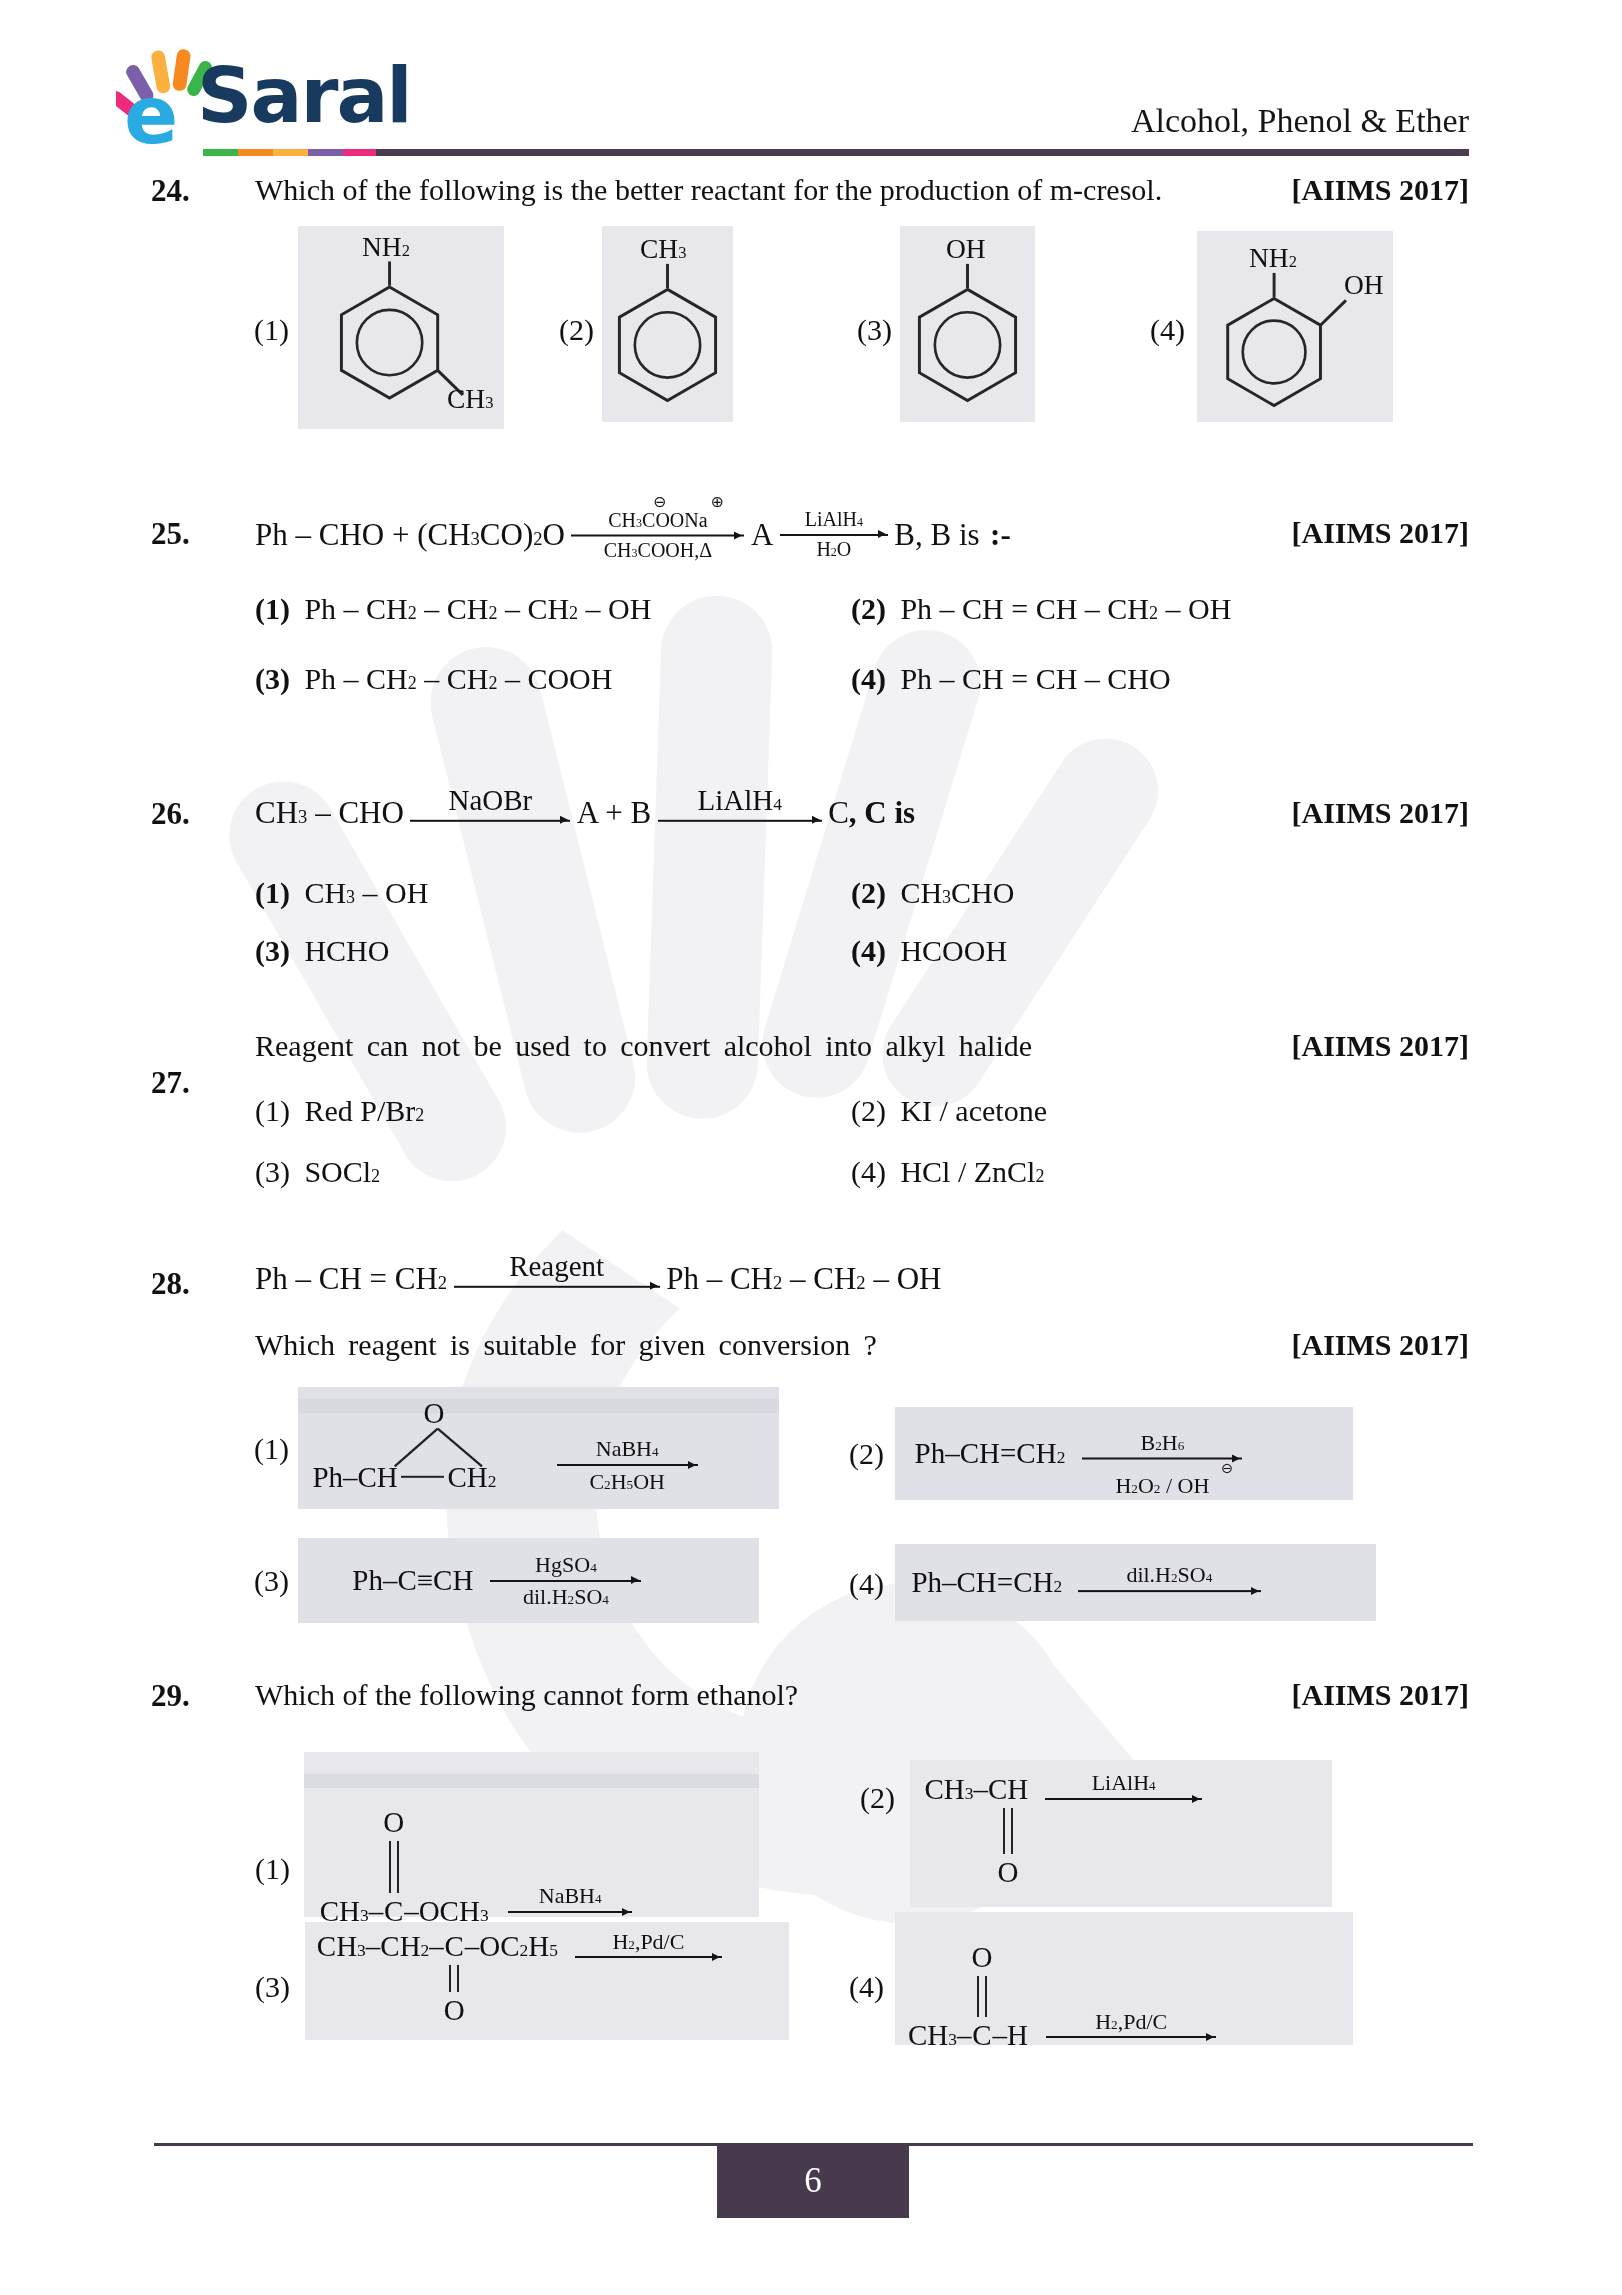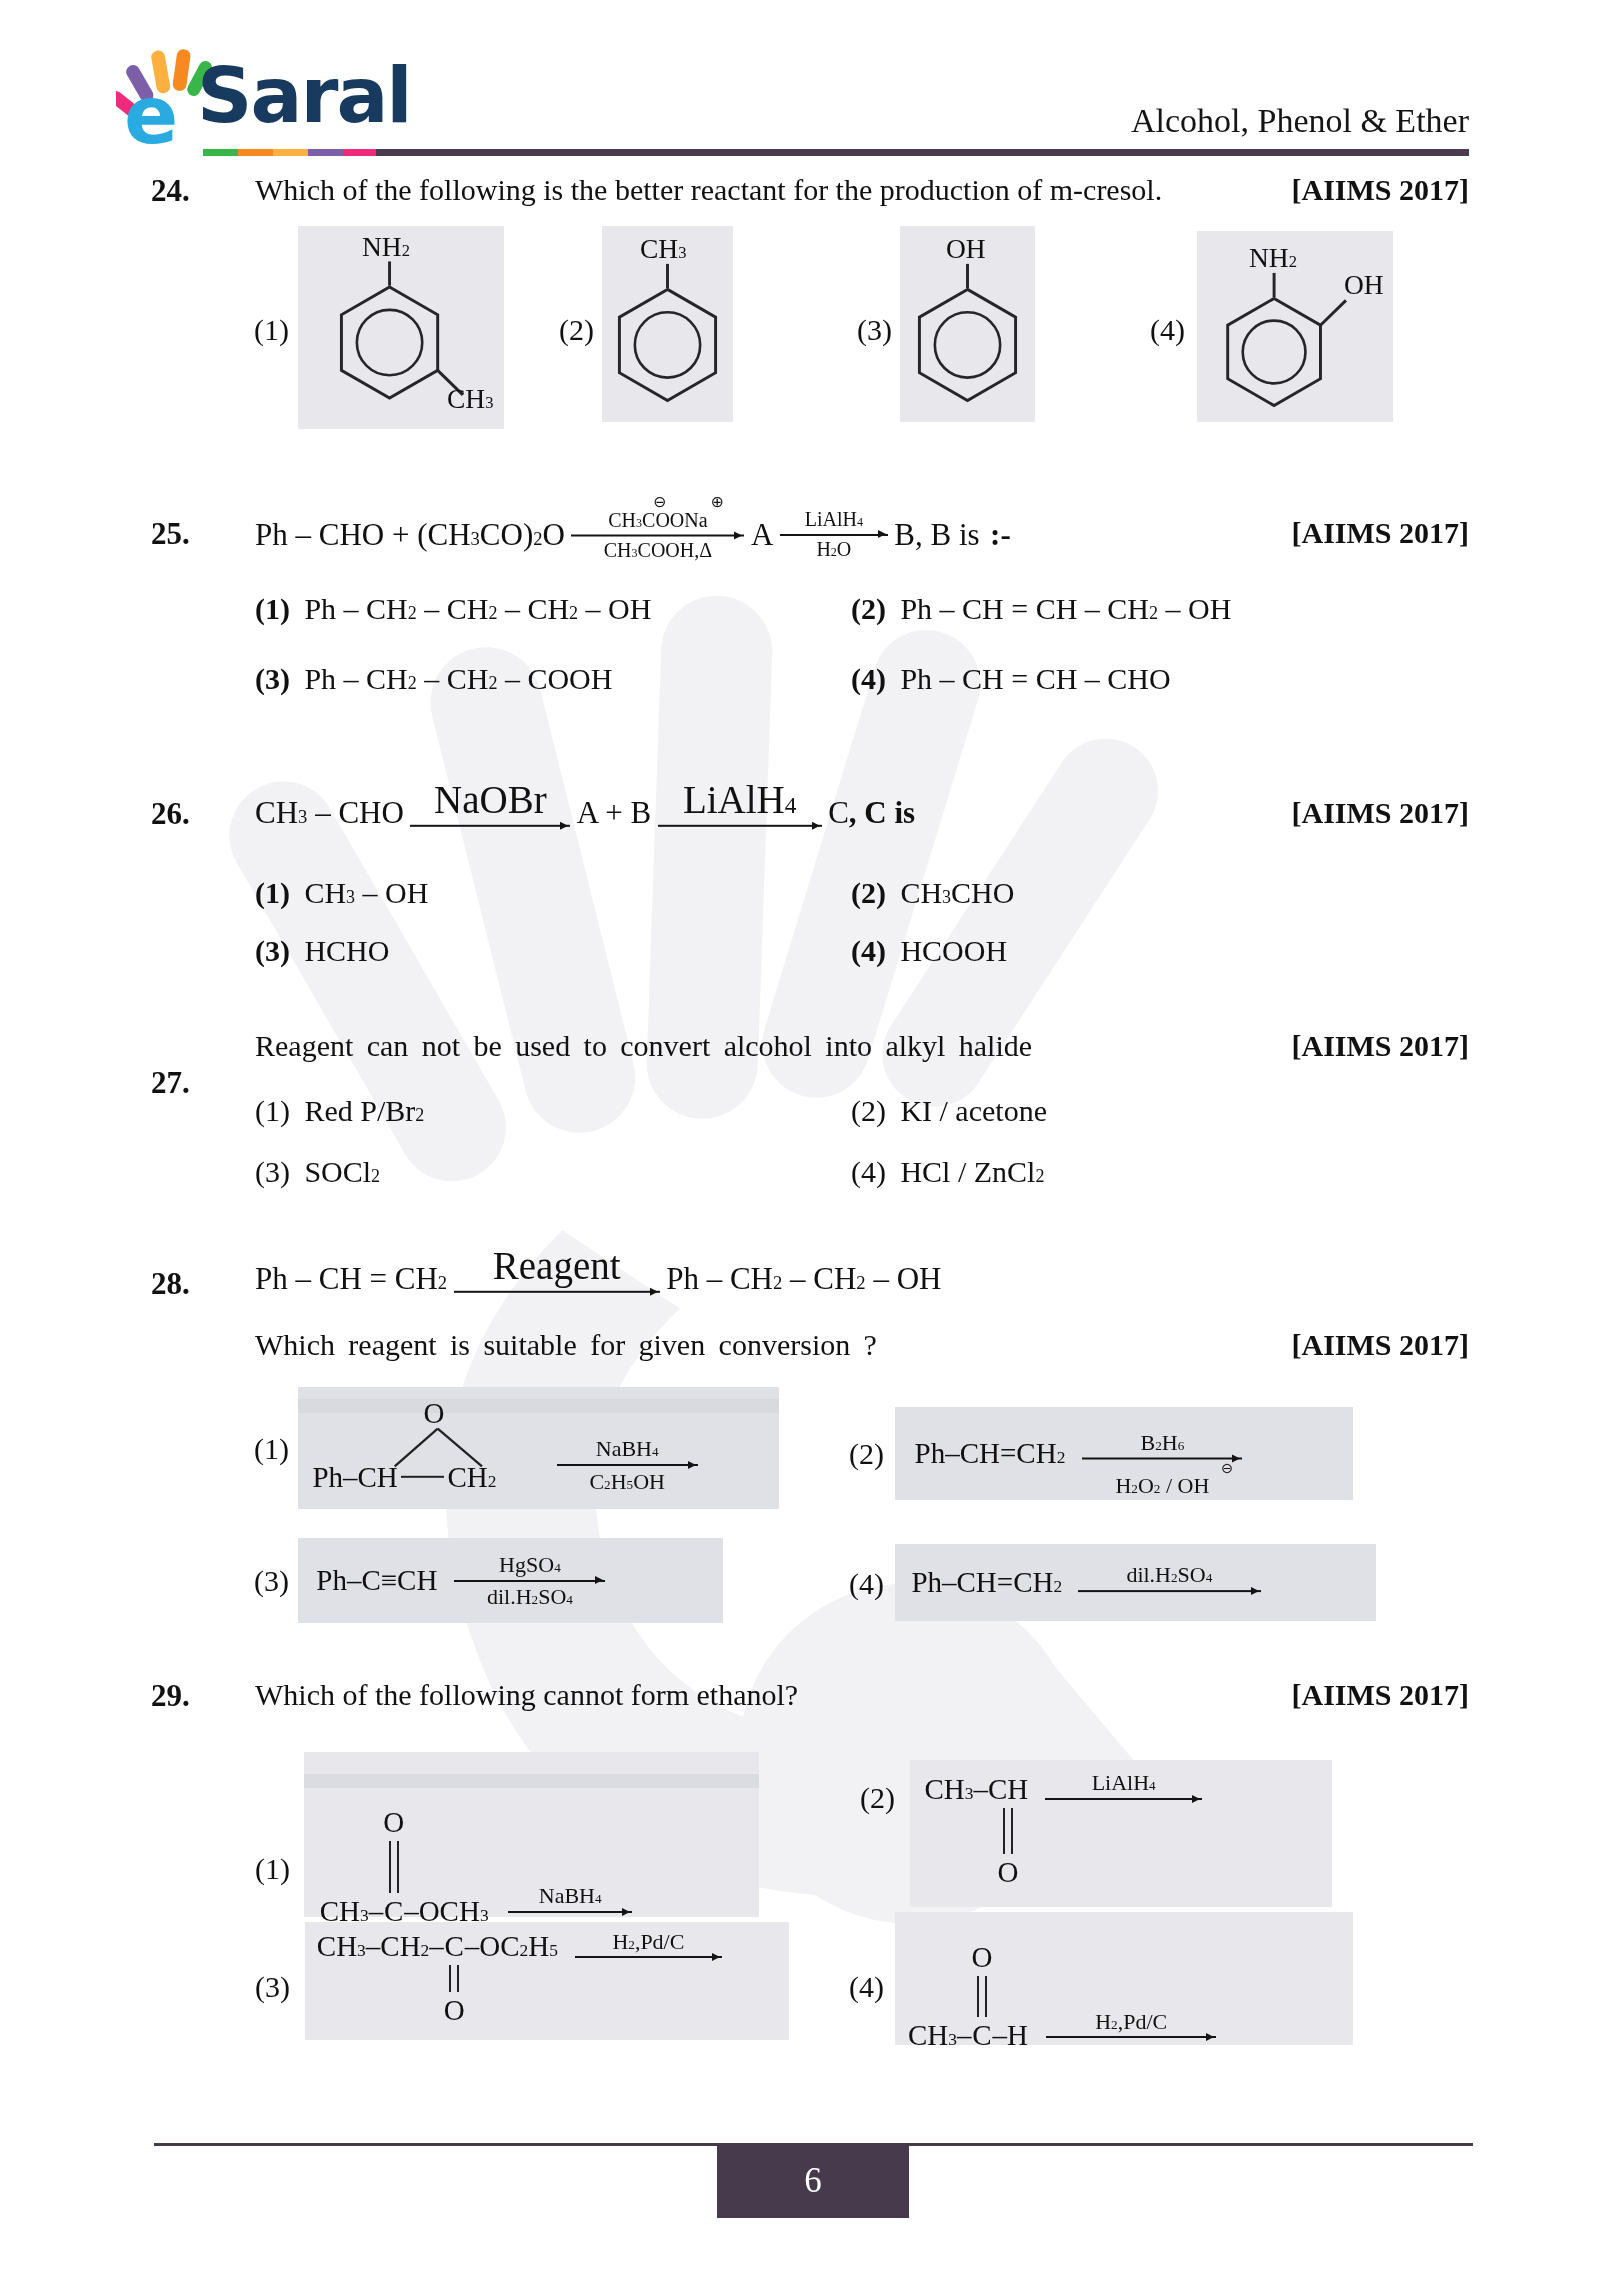--- a/index.html
+++ b/index.html
@@ -23,21 +23,21 @@
   .r234{right:153px;}
   .olabel{font-size:30px;}
   .bold .olabel{font-weight:bold;}
   .opt{display:flex;align-items:baseline;gap:14.4px;font-size:30px;}
   .chem sub,sub{font-size:60%;line-height:0;vertical-align:-16%;}
   .wsp{word-spacing:5.9px;}
   
   .rxn{display:flex;align-items:center;font-size:31px;white-space:nowrap;}
   .arr{display:inline-flex;flex-direction:column;align-items:center;margin:0 6.5px;}
   .arr .lbl{font-size:20px;line-height:1.15;padding:0 3.9px;}
-  .arr .lbl.big{font-size:39px;padding:0 6.5px;}
+  .arr .lbl.big{font-size:29px;padding:0 6.5px;}
   .arr .lbl.med{font-size:22px;}
   .charges{align-self:flex-end;font-family:"DejaVu Sans",sans-serif;font-size:15.7px;
            line-height:14.4px;letter-spacing:19.6px;padding-right:1.3px;}
   .bcharge{align-self:flex-end;font-family:"DejaVu Sans",sans-serif;font-size:14.4px;
            line-height:10.5px;padding-right:9.2px;}
   .shaft{position:relative;height:0;border-top:2px solid #141414;margin:2.6px 0;}
   .shaft::after{content:'';position:absolute;right:-2px;top:-5.2px;
                 border:4.6px solid transparent;border-left:8.5px solid #141414;}
   .up14{transform:translateY(-9.2px);} .up10{transform:translateY(-6.5px);}
   
@@ -283,21 +283,21 @@
       <span class="arr" style="margin-left:17px;transform:translateY(10.5px);">
         <span class="lbl med chem">B<sub>2</sub>H<sub>6</sub></span>
         <span class="shaft" style="width:160px;"></span>
         <span class="bcharge">⊖</span>
         <span class="lbl med chem">H<sub>2</sub>O<sub>2</sub> / OH</span>
       </span>
     </div>
   </div>
 
   <div class="abs figlbl z" style="left:254px;top:1564px;">(3)</div>
-  <div class="abs scan2 z" style="left:298px;top:1538px;width:425px;height:85px;">
+  <div class="abs scan2 z" style="left:298px;top:1538px;width:425px;height:85px;padding-left:36px;">
     <div class="boxrow" style="padding:0 18.3px;">
       <span class="chem">Ph–C≡CH</span>
       <span class="arr" style="margin-left:17px;">
         <span class="lbl med chem">HgSO<sub>4</sub></span>
         <span class="shaft" style="width:151px;"></span>
         <span class="lbl med chem">dil.H<sub>2</sub>SO<sub>4</sub></span>
       </span>
     </div>
   </div>
 

